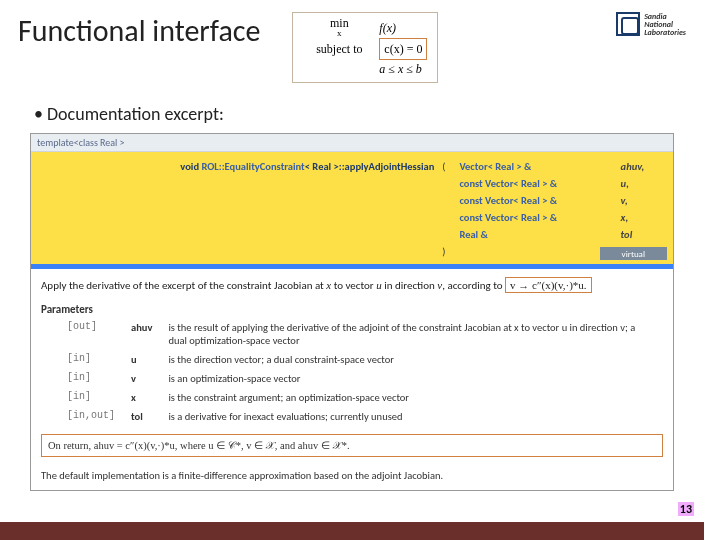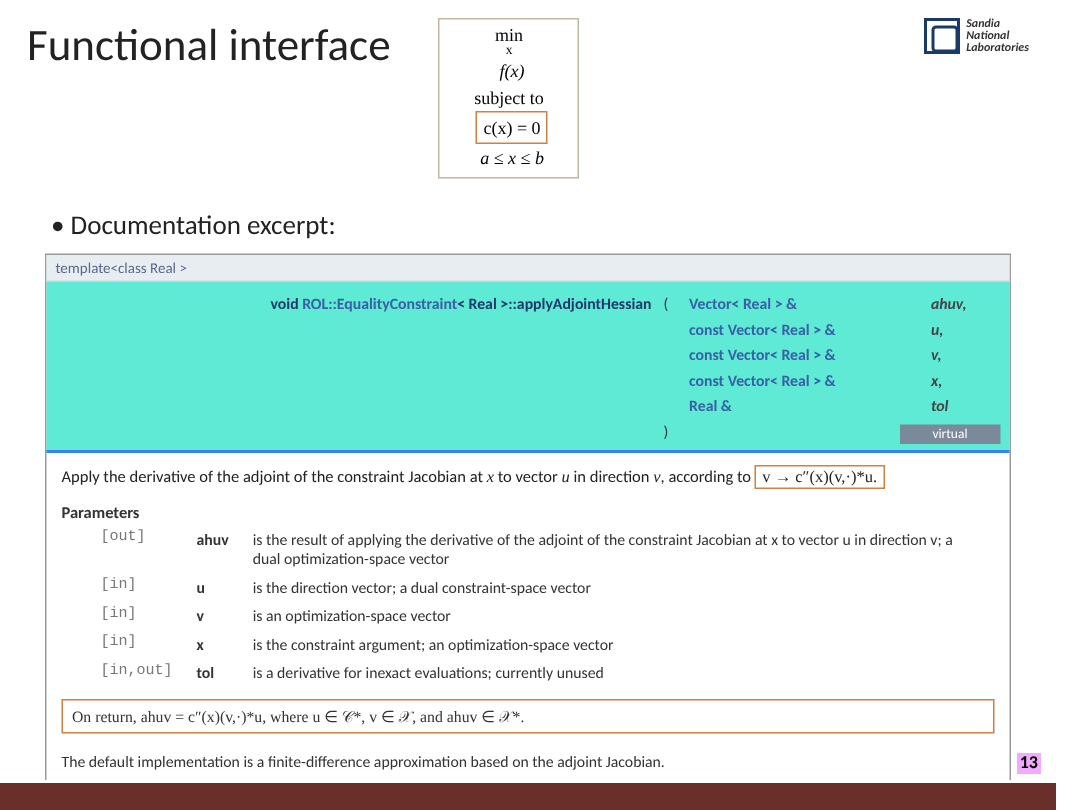--- a/index.html
+++ b/index.html
@@ -32,21 +32,21 @@
   .formula-box {
     border: 1px solid #c4b5a0;
     padding: 4px 10px;
     font-family: "Cambria Math", Georgia, serif;
     font-size: 12px;
     line-height: 1.5;
     flex: 0 0 auto;
   }
   .formula-box .row1,
   .formula-box .row2,
-  .formula-box .row3 { display: flex; align-items: center; flex-direction: column; }
+  .formula-box .row3 { display: flex; align-items: center; }
   .formula-box .lhs { width: 72px; text-align: center; }
   .formula-box .rhs { padding-left: 4px; }
   .minx { text-align: center; line-height: 1.0; }
   .minx .sub { font-size: 9px; display: block; }
   .stbox { border: 1px solid #d08040; padding: 1px 4px; display: inline-block; }
   .logo {
     flex: 0 0 auto;
     margin-left: auto;
     display: flex;
     align-items: center;
@@ -81,24 +81,24 @@
     color: #333;
   }
   .tpl-header {
     background: #e8edf2;
     padding: 2px 6px;
     color: #5a6a8a;
     font-size: 10px;
     border-bottom: 1px solid #cfd5df;
   }
   .sig-block {
-    background: #5eead4;
+    background: #fde047;
     padding: 6px 8px 4px 8px;
     position: relative;
-    border-bottom: 2px solid #3b82f6;
+    border-bottom: 5px solid #3b82f6;
   }
   .sig-table { border-collapse: collapse; width: 100%; font-size: 10.5px; }
   .sig-table td { padding: 2px 4px; vertical-align: top; white-space: nowrap; }
   .sig-left { color: #1f3a6a; font-weight: bold; text-align: right; padding-right: 6px; }
   .sig-left .link { color: #3a5fa5; font-weight: bold; }
   .sig-type { color: #3a5fa5; font-weight: bold; }
   .sig-pname { font-style: italic; font-weight: bold; color: #444; }
   .virtual-badge {
     position: absolute;
     right: 6px; bottom: 4px;
@@ -247,21 +247,21 @@
           <td>)</td>
           <td></td>
               <td></td>
         </tr>
       </tbody>
         </table>
       <div class="virtual-badge">virtual</div>
     </div>
 
     <div class="desc-block">
-      <span>Apply the derivative of the adjoint of the constraint Jacobian at </span><span class="var-it">x</span><span> to vector </span><span class="var-it">u</span><span> in direction </span><span class="var-it">v</span><span>, according to </span>
+      <span>Apply the derivative of the excerpt of the constraint Jacobian at </span><span class="var-it">x</span><span> to vector </span><span class="var-it">u</span><span> in direction </span><span class="var-it">v</span><span>, according to </span>
       <span class="map-box">v → c″(x)(v,·)*u.</span>
     </div>
 
     <div class="params-h">Parameters</div>
     <table class="params-table">
       <tbody>
           <tr>
         <td class="pdir">[out]</td>
         <td class="pnm">ahuv</td>
         <td>is the result of applying the derivative of the adjoint of the constraint Jacobian at x to vector u in direction v; a dual optimization-space vector</td>

